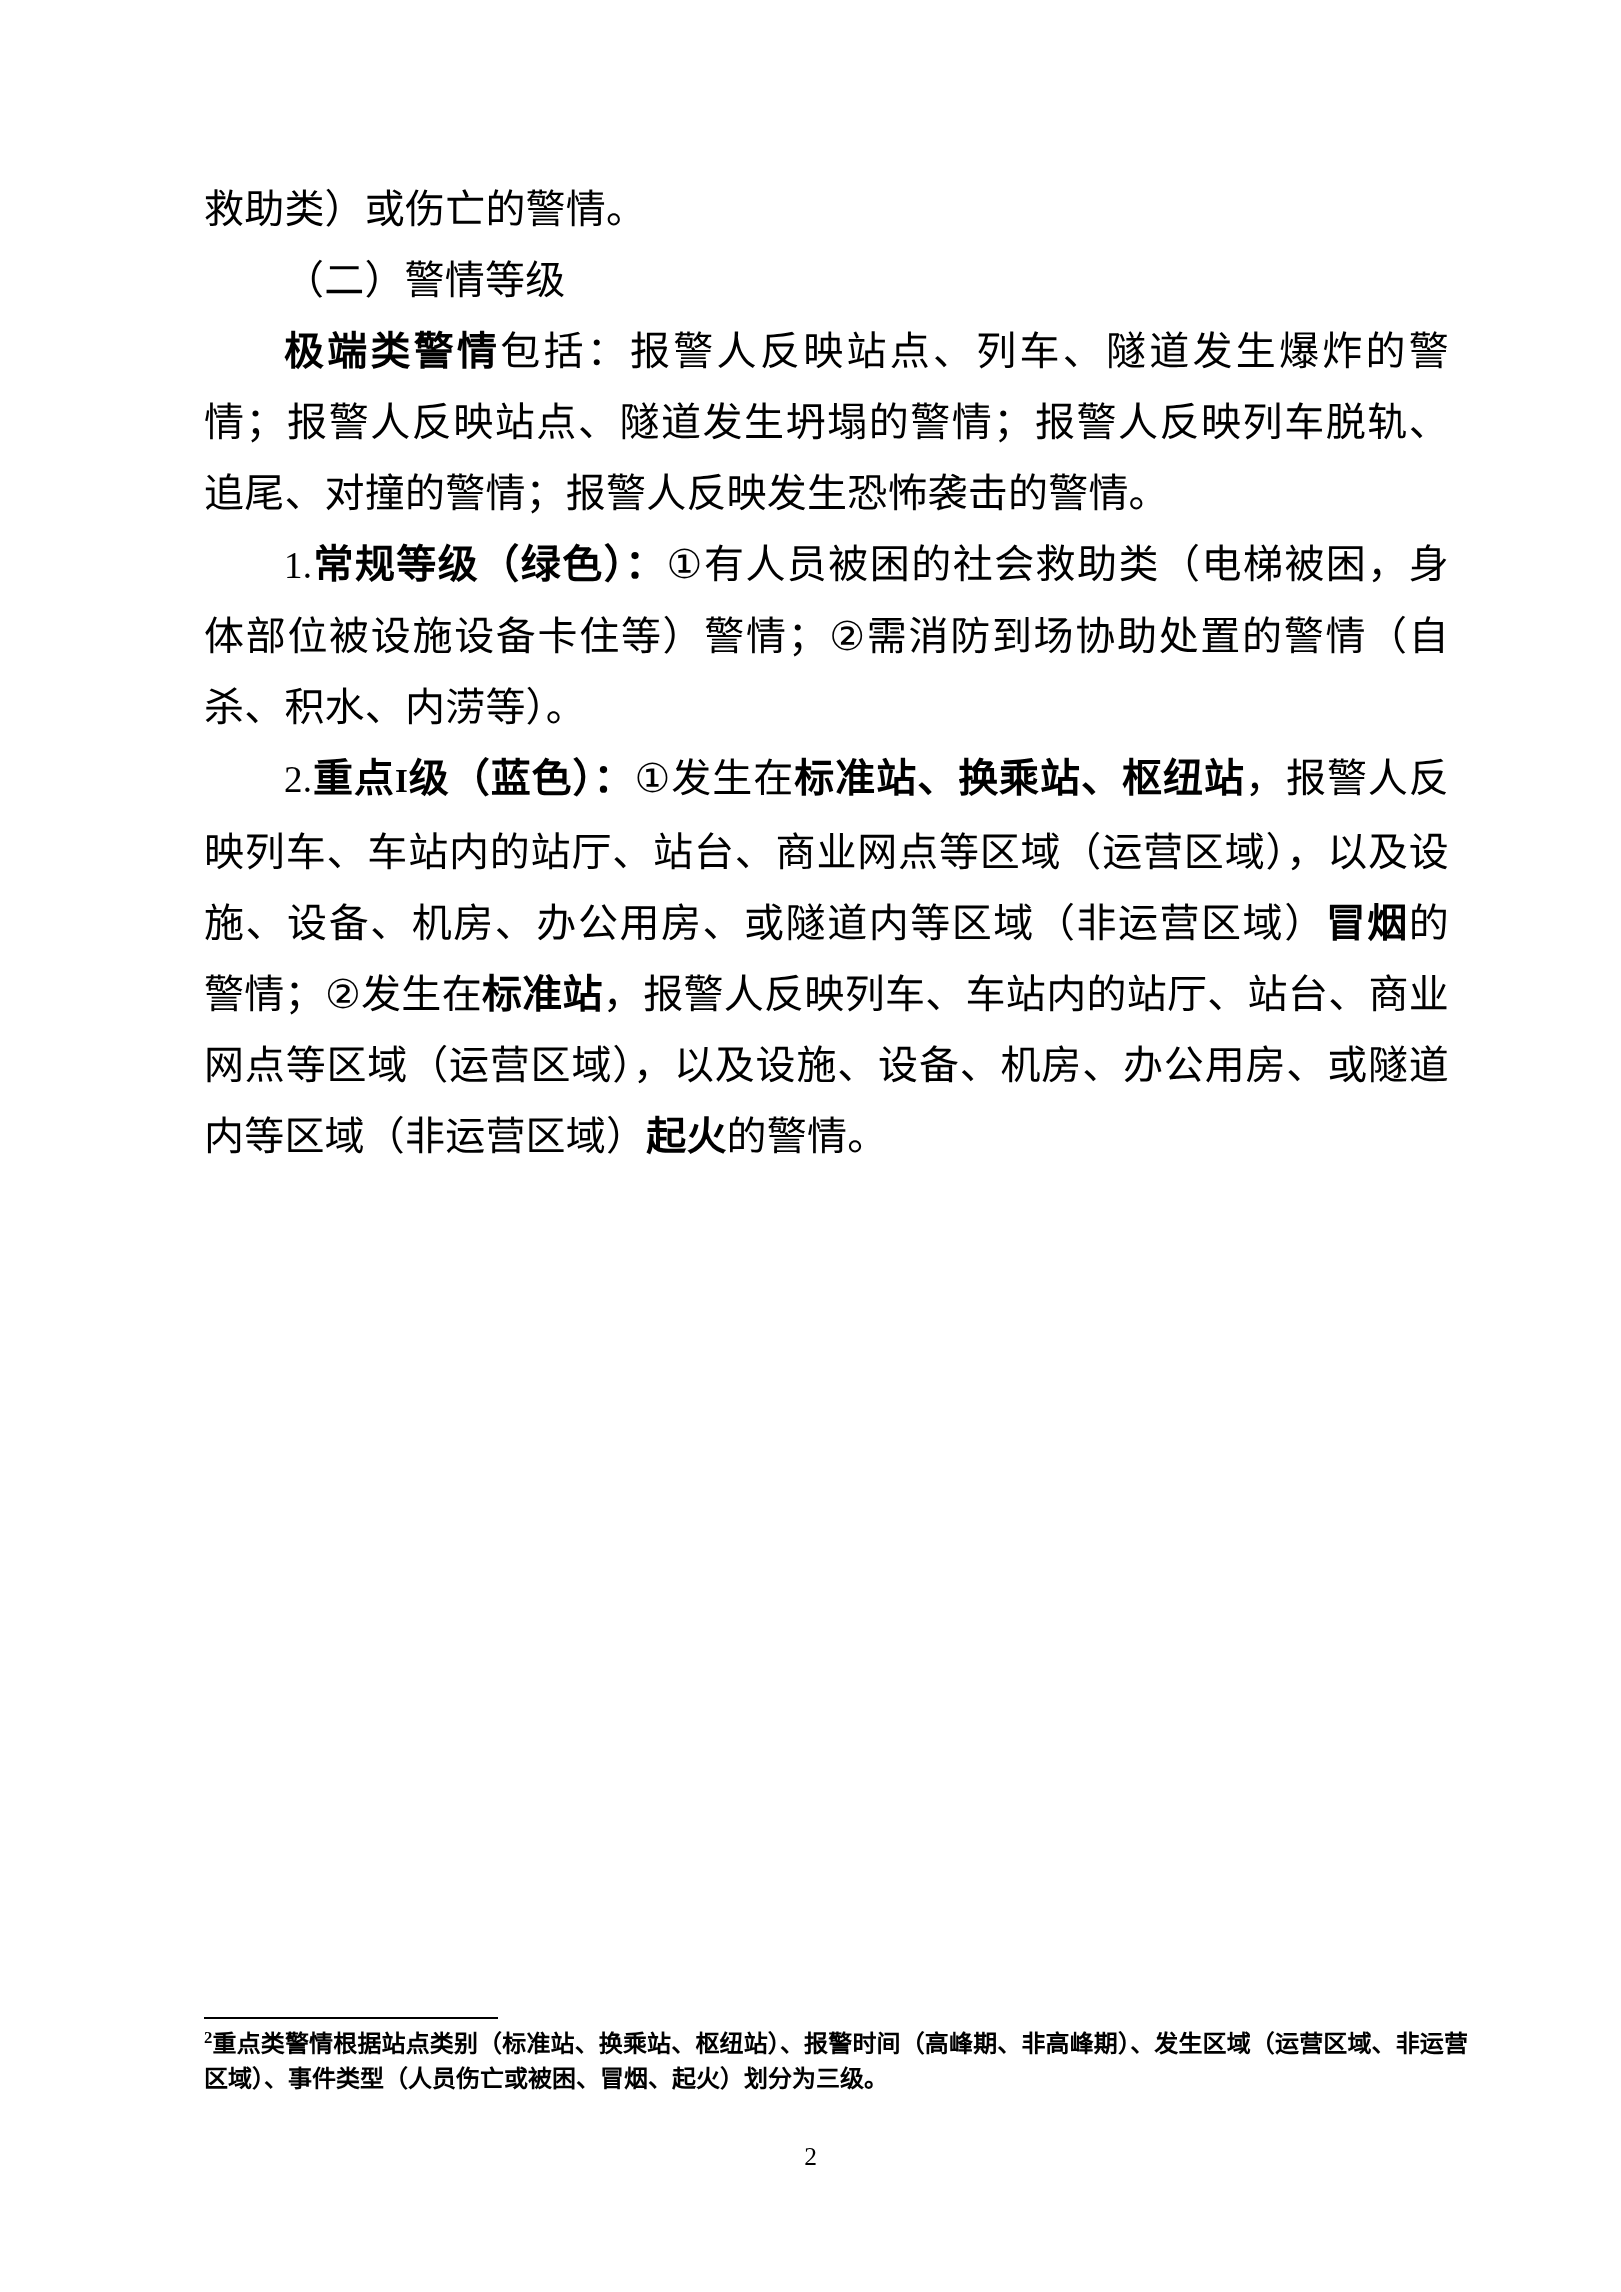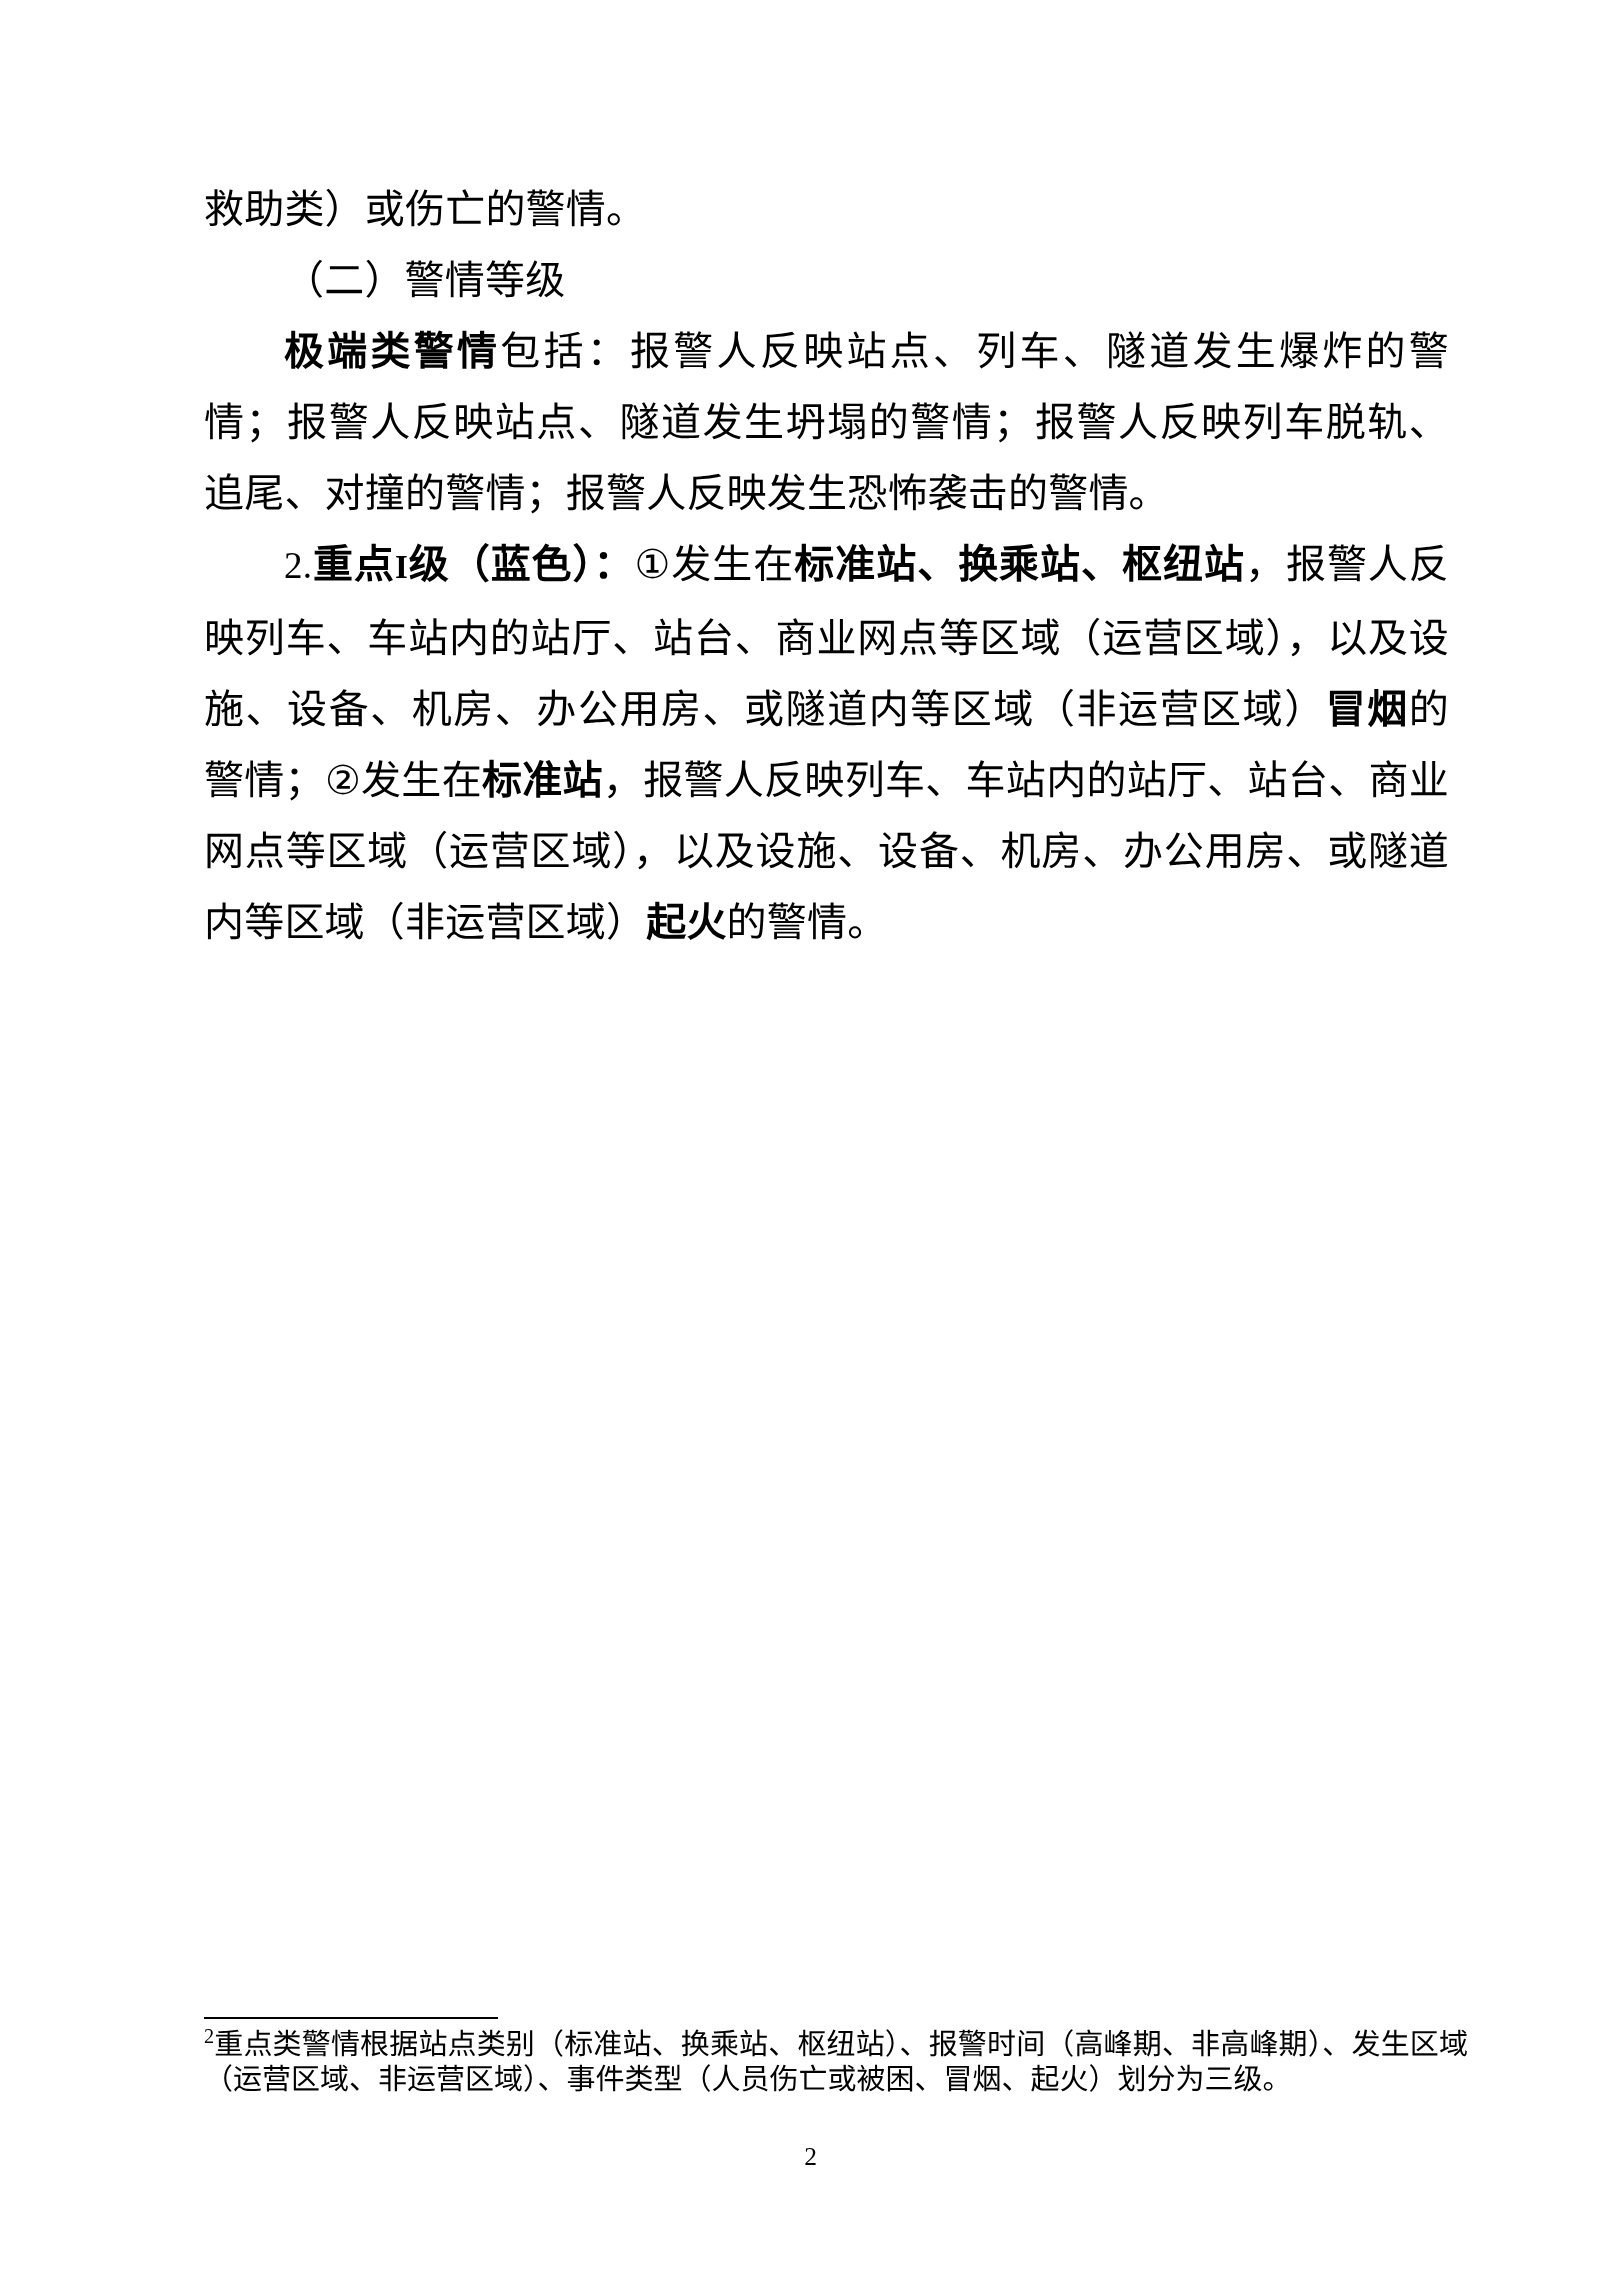--- a/index.html
+++ b/index.html
@@ -70,25 +70,26 @@
     width: 1264px;
   }
   .footnote-rule {
     width: 294px;
     height: 0;
     border-top: 2.9px solid #000;
     margin: 0 0 7.8px 0;
   }
   .footnote {
     font-family: "Liberation Serif", "DejaVu Serif", serif;
-    font-size: 29px;
+    font-size: 24px;
     line-height: 35px;
     text-align: justify;
     margin: 0;
     word-break: break-all;
+    font-weight: bold;
   }
   .footnote sup {
     font-size: 0.7em;
     vertical-align: super;
     line-height: 0;
   }
   .page-number {
     position: absolute;
     left: 0;
     top: 2142px;
@@ -106,20 +107,21 @@
 
   <div class="content">
 
     <p class="para">救助类）或伤亡的警情。</p>
 
     <p class="para heading-sub">（二）警情等级</p>
 
     <p class="para indent"><b>极端类警情</b><span>包括：报警人反映站点、列车、隧道发生爆炸的警情；报警人反映站点、隧道发生坍塌的警情；报警人反映列车脱轨、追尾、对撞的警情；报警人反映发生恐怖袭击的警情。</span></p>
 
 
+    <p class="para indent"><span class="num">1.</span><b>常规等级（绿色）：</b><span>①有人员被困的社会救助类（电梯被困，身体部位被设施设备卡住等）警情；②需消防到场协助处置的警情（自杀、积水、内涝等）。</span></p>
 
     <p class="para indent"><span class="num">2.</span><b>重点</b><span class="roman">I</span><b>级（蓝色）：</b><span>①发生在</span><b>标准站、换乘站、枢纽站</b><span>，报警人反映列车、车站内的站厅、站台、商业网点等区域（运营区域），以及设施、设备、机房、办公用房、或隧道内等区域（非运营区域）</span><b>冒烟</b><span>的警情；②发生在</span><b>标准站</b><span>，报警人反映列车、车站内的站厅、站台、商业网点等区域（运营区域），以及设施、设备、机房、办公用房、或隧道内等区域（非运营区域）</span><b>起火</b><span>的警情。</span></p>
 
 
   </div>
 
   <div class="footnote-wrap">
     <div class="footnote-rule"></div>
     <p class="footnote"><sup>2</sup><span>重点类警情根据站点类别（标准站、换乘站、枢纽站）、报警时间（高峰期、非高峰期）、发生区域（运营区域、非运营区域）、事件类型（人员伤亡或被困、冒烟、起火）划分为三级。</span></p>
   </div>

